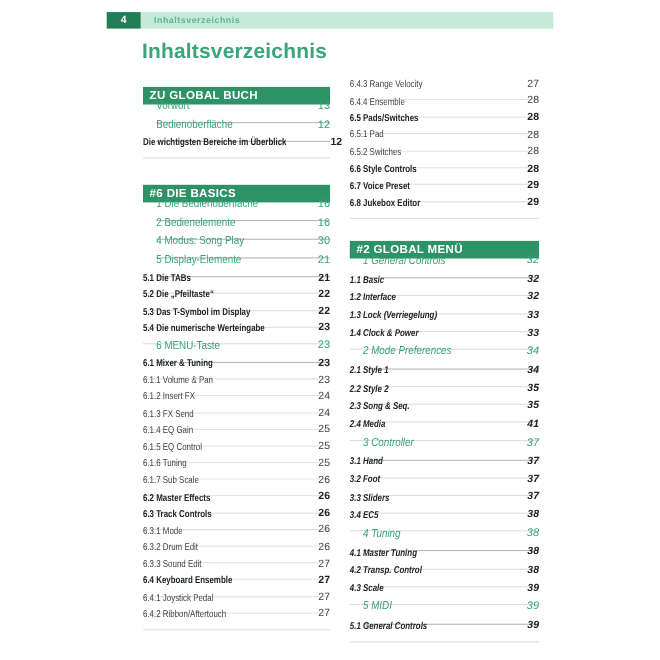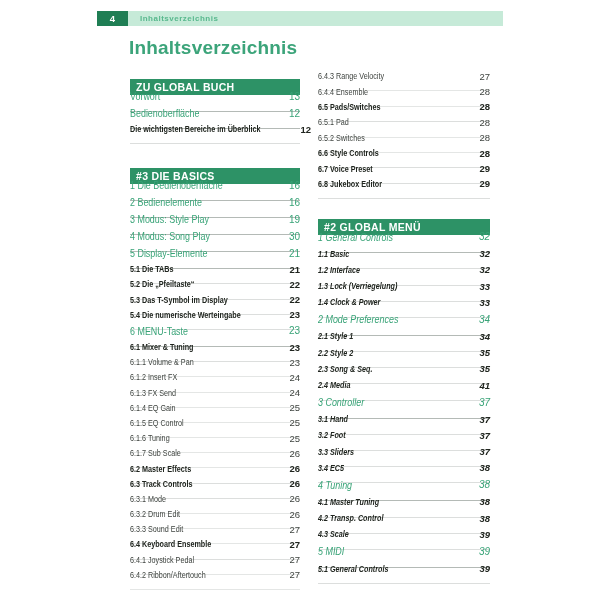--- a/index.html
+++ b/index.html
@@ -44,21 +44,21 @@
     display:flex;justify-content:space-between;align-items:center;
     box-sizing:border-box;padding-bottom:14px;border-bottom:1px solid #dcdedd;
     overflow:visible;
   }
   .row .label{
     white-space:nowrap;flex:0 0 calc(100% - 18px);
     transform:scaleX(0.8);transform-origin:0 100%;
   }
   .row .num{flex:0 0 18px;text-align:right;}
 
-  .row.green{color:#38a377;font-size:10.5px;border-bottom-color:#b4bab6;}
+  .row.green{color:#38a377;font-size:10.5px;border-bottom-color:#b4bab6;margin-left:12px;}
   .row.green .label{transform:scaleX(0.85);}
   .row.green .num{font-size:10px;}
   .row.bold{color:#20251f;font-weight:bold;font-size:9px;}
   .row.bold .num{font-size:9.5px;}
   .row.sub{color:#3d423e;font-size:9px;border-bottom-color:#e4e6e5;}
   .row.sub .num{font-size:9.5px;}
 
   .col-left .row{height:15.2px;}
   .col-left .row.green{height:17px;}
   .col-left .section + .section{margin-top:24px;}
@@ -92,32 +92,28 @@
         <div class="row green">
           <span class="label">Bedienoberfläche</span>
           <span class="num">12</span>
         </div>
         <div class="row bold">
           <span class="label">Die wichtigsten Bereiche im Überblick</span>
           <span class="num">12</span>
         </div>
       </div>
       <div class="section  section-last">
-        <div class="sec-header">#3 DIE BASICS</div>
+        <div class="sec-header">#6 DIE BASICS</div>
         <div class="row green">
           <span class="label">1 Die Bedienoberfläche</span>
           <span class="num">16</span>
         </div>
         <div class="row green">
           <span class="label">2 Bedienelemente</span>
           <span class="num">16</span>
-        </div>
-        <div class="row green">
-          <span class="label">3 Modus: Style Play</span>
-          <span class="num">19</span>
         </div>
         <div class="row green">
           <span class="label">4 Modus: Song Play</span>
           <span class="num">30</span>
         </div>
         <div class="row green">
           <span class="label">5 Display-Elemente</span>
           <span class="num">21</span>
         </div>
         <div class="row bold">

